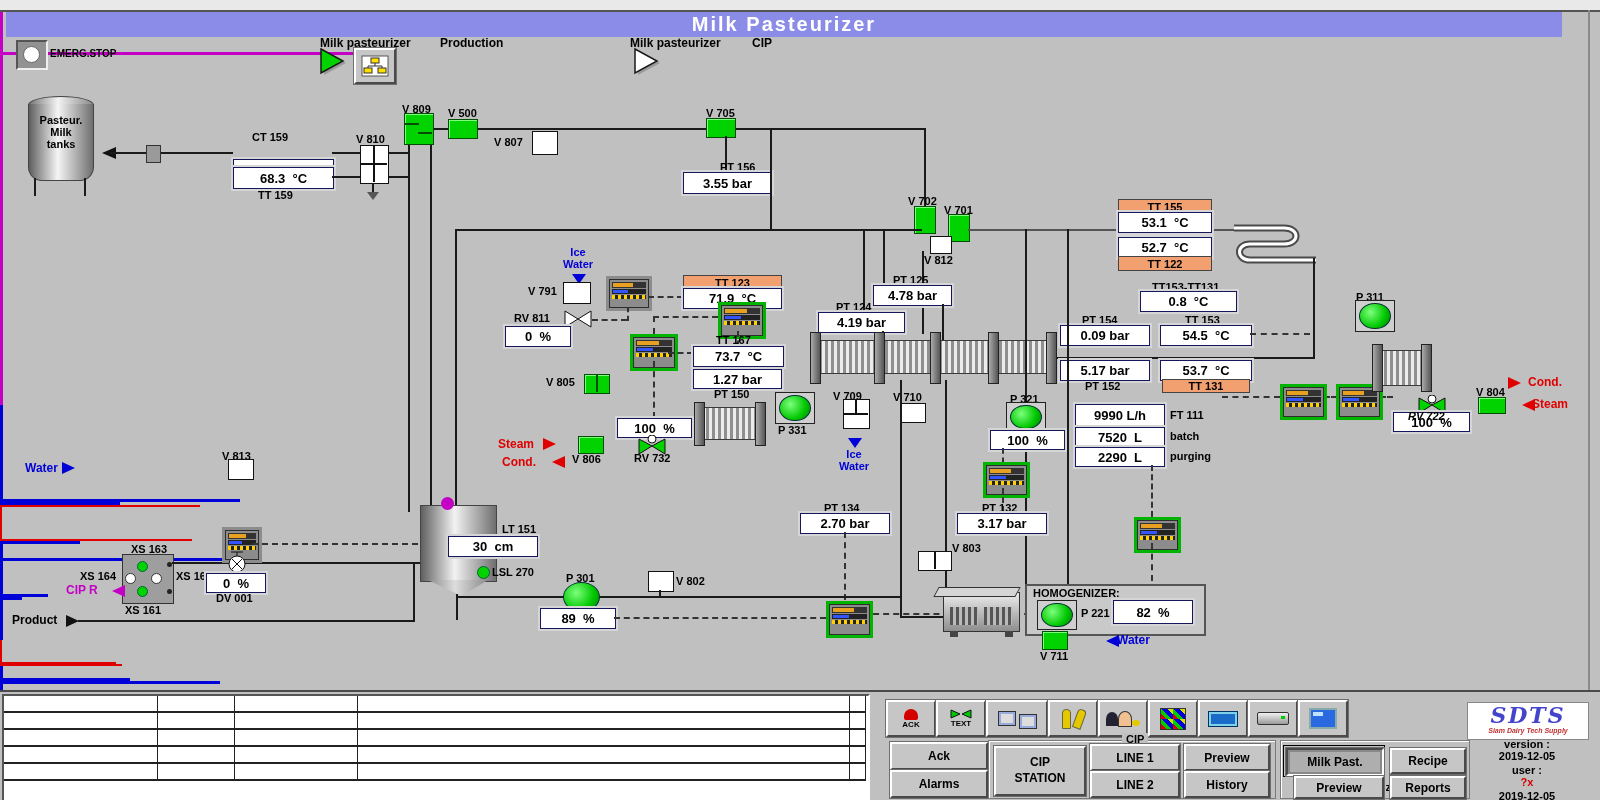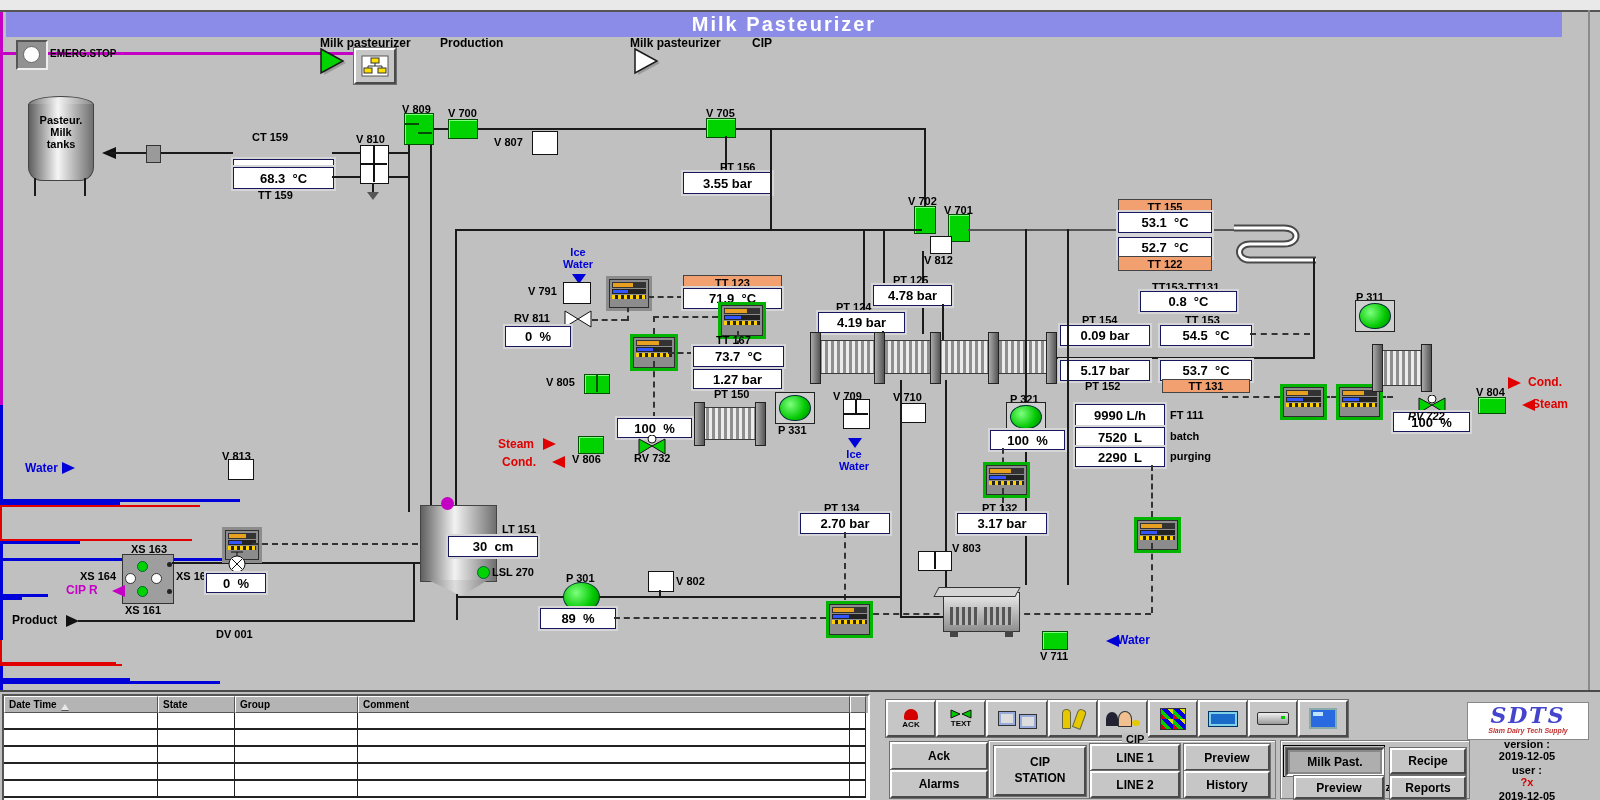--- a/index.html
+++ b/index.html
@@ -127,21 +127,21 @@
   <div class="arr" style="left:367px;top:192px;border-top:8px solid #555;border-left-width:6px;border-right-width:6px;"></div>
 
   <div class="vl" style="left:408px;top:142px;height:370px;"></div>
   <div class="vl" style="left:430px;top:142px;height:370px;"></div>
   <div class="hl" style="left:432px;top:128px;width:494px;"></div>
   <span class="tag" style="left:402px;top:103px;">V 809</span>
   <div class="gv" style="left:404px;top:113px;width:28px;height:30px;">
     <div style="position:absolute;left:0;top:9px;width:14px;height:2px;background:#054d05;"></div>
     <div style="position:absolute;left:13px;top:18px;width:14px;height:2px;background:#054d05;"></div>
   </div>
-  <span class="tag" style="left:448px;top:107px;">V 700</span>
+  <span class="tag" style="left:448px;top:107px;">V 500</span>
   <div class="gv" style="left:448px;top:119px;width:28px;height:18px;"></div>
   <span class="tag" style="left:494px;top:136px;text-align:center;">V 807</span>
   <div class="wv" style="left:532px;top:131px;width:24px;height:22px;"></div>
   <span class="tag" style="left:706px;top:107px;">V 705</span>
   <div class="gv" style="left:706px;top:118px;width:28px;height:18px;"></div>
   <div class="vl" style="left:725px;top:136px;height:36px;"></div>
   <span class="tag" style="left:720px;top:161px;">PT 156</span>
   <div class="ibox" style="left:683px;top:172px;width:87px;height:20px;">3.55 bar</div>
   <div class="vl" style="left:770px;top:128px;height:102px;"></div>
 
@@ -417,20 +417,28 @@
     <div style="position:absolute;left:15px;top:0;width:2px;height:17px;background:#111;"></div>
   </div>
   <span class="tag" style="left:952px;top:542px;">V 803</span>
   <div class="ab" style="left:943px;top:592px;width:75px;height:38px;background:linear-gradient(#ececec,#8e8e8e);border:1px solid #333;">
     <div style="position:absolute;left:-8px;top:-6px;width:80px;height:8px;background:#d5d5d5;border:1px solid #333;transform:skewX(-28deg);"></div>
     <div style="position:absolute;left:6px;top:14px;width:28px;height:18px;background:repeating-linear-gradient(90deg,#555 0 3px,#bbb 3px 6px);"></div>
     <div style="position:absolute;left:40px;top:14px;width:28px;height:18px;background:repeating-linear-gradient(90deg,#555 0 3px,#bbb 3px 6px);"></div>
     <div style="position:absolute;left:6px;bottom:-6px;width:8px;height:6px;background:#444;"></div>
     <div style="position:absolute;right:6px;bottom:-6px;width:8px;height:6px;background:#444;"></div>
   </div>
+  <div class="ab" style="left:1025px;top:584px;width:177px;height:48px;border:2px solid #555;background:#c9c9c9;">
+    <span style="position:absolute;left:6px;top:1px;font:bold 11px 'Liberation Sans',sans-serif;">HOMOGENIZER:</span>
+    <div class="pump" style="left:10px;top:14px;width:38px;height:28px;">
+        <div class="pc"></div>
+      </div>
+    <span class="tag" style="left:54px;top:21px;">P 221</span>
+    <div class="ibox" style="left:86px;top:14px;width:78px;height:22px;">82  %</div>
+  </div>
   <div class="blv" style="left:973px;top:630px;height:12px;"></div>
   <div class="bl" style="left:973px;top:640px;width:130px;"></div>
   <div class="gv" style="left:1042px;top:631px;width:24px;height:17px;"></div>
   <span class="tag" style="left:1040px;top:650px;">V 711</span>
   <div class="arr" style="left:1100px;top:635px;border-right:13px solid #0000d8;"></div>
   <span class="stream" style="left:1117px;top:633px;color:#0000d8;">Water</span>
 
   <span class="stream" style="left:25px;top:461px;color:#0000d8;">Water</span>
   <div class="arr" style="left:62px;top:462px;border-left:13px solid #0000d8;"></div>
   <div class="bl" style="left:74px;top:467px;width:220px;"></div>
@@ -469,21 +477,21 @@
       </div>
       <div class="p3"></div>
     </div>
   <div class="dsh" style="left:252px;top:543px;width:196px;"></div>
   <svg class="bt" style="left:224px;top:548px;" width="26" height="26" viewBox="0 0 26 26">
     <path d="M7,4 H19 M13,4 V8" stroke="#111" fill="none"></path>
     <circle cx="13" cy="16" r="8" fill="#fff" stroke="#111"></circle>
     <path d="M8,11 L18,21 M18,11 L8,21" stroke="#111"></path>
   </svg>
   <div class="ibox" style="left:206px;top:573px;width:58px;height:18px;">0  %</div>
-  <span class="tag" style="left:216px;top:592px;margin-top:36px;">DV 001</span>
+  <span class="tag" style="left:216px;top:592px;">DV 001</span>
 
   <div class="ml" style="left:446px;top:498px;width:216px;"></div>
   <div class="mlv" style="left:659px;top:498px;height:74px;"></div>
   <div class="ab" style="left:420px;top:505px;width:75px;height:75px;background:linear-gradient(90deg,#606060,#f2f2f2 45%,#6f6f6f);border:1px solid #444;"></div>
   <div class="ab" style="left:428px;top:580px;width:60px;height:16px;background:linear-gradient(90deg,#8a8a8a,#ddd 45%,#8a8a8a);clip-path:polygon(0 0,100% 0,56% 100%);"></div>
   <div class="circ" style="left:441px;top:497px;width:13px;height:13px;background:#c400c4;"></div>
   <span class="tag" style="left:502px;top:523px;">LT 151</span>
   <div class="ibox" style="left:448px;top:536px;width:88px;height:19px;">30  cm</div>
   <div class="circ" style="left:477px;top:566px;width:11px;height:11px;background:#00d300;border:1px solid #063;"></div>
   <span class="tag" style="left:492px;top:566px;">LSL 270</span>
@@ -495,36 +503,20 @@
     </div>
   <div class="ibox" style="left:540px;top:608px;width:74px;height:19px;">89  %</div>
   <div class="dsh" style="left:614px;top:617px;width:212px;"></div>
   <div class="wv" style="left:648px;top:571px;width:24px;height:19px;"></div>
   <span class="tag" style="left:676px;top:575px;">V 802</span>
   <div class="vl" style="left:659px;top:590px;height:8px;"></div>
 
   <div class="ab" style="left:0;top:690px;width:1600px;height:110px;background:#c0c0c0;border-top:2px solid #4a4a4a;"></div>
 
   <div class="ab" style="left:2px;top:694px;width:864px;height:104px;border:2px solid;border-color:#555 #fff #fff #555;background:#fff;">
-    <div class="ahead">
-      <div>
-          <span>Date Time</span>
-          <span class="tri"></span>
-        </div>
-      <div>
-          <span>State</span>
-        </div>
-      <div>
-          <span>Group</span>
-        </div>
-      <div>
-          <span>Comment</span>
-        </div>
-      <div></div>
-    </div>
     <div class="arow">
         <div></div>
         <div></div>
         <div></div>
         <div></div>
         <div></div>
       </div>
     <div class="arow">
         <div></div>
         <div></div>

